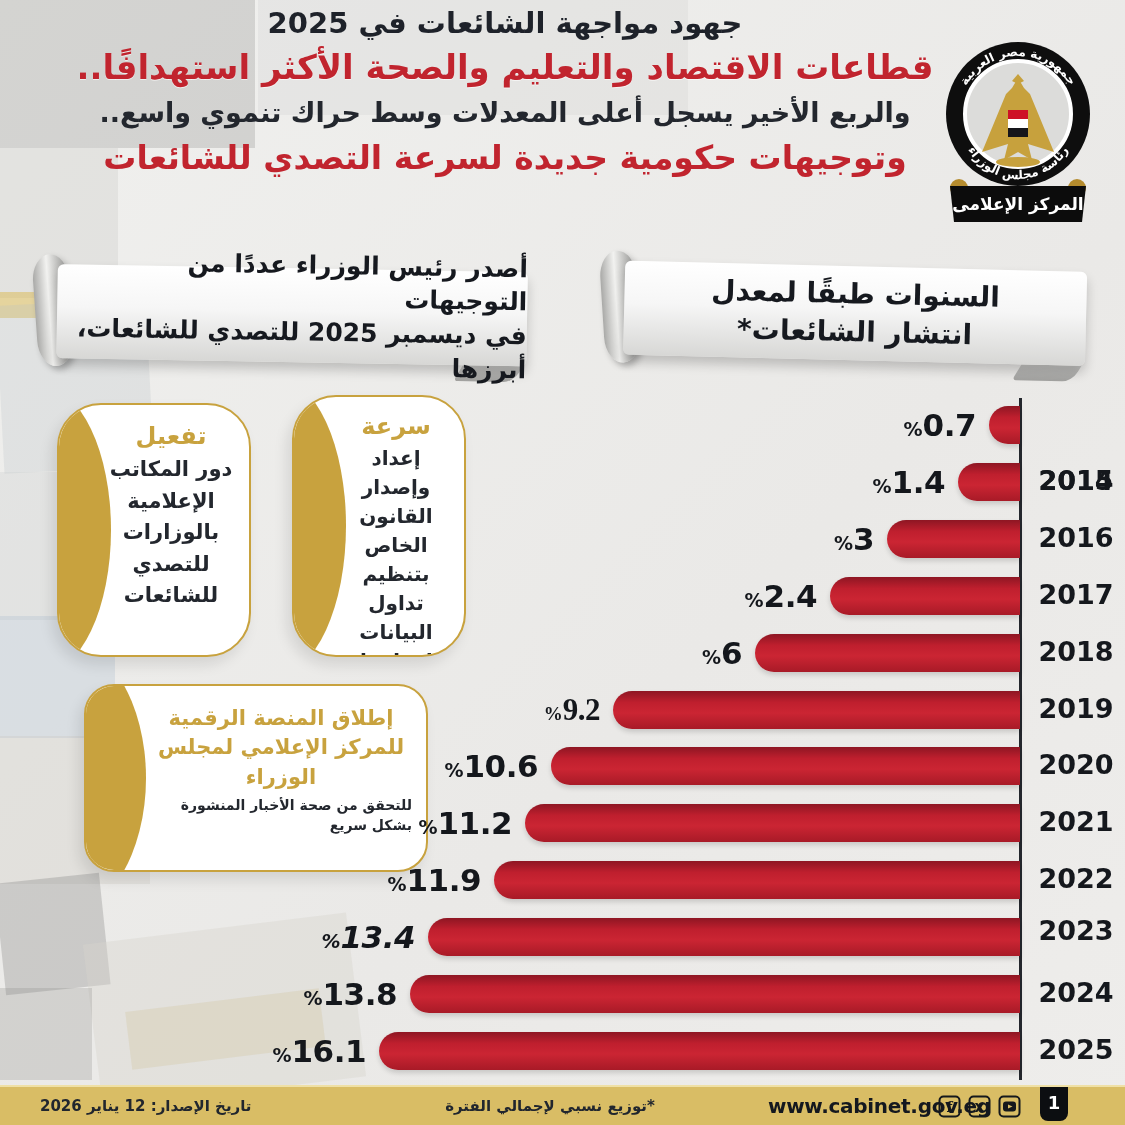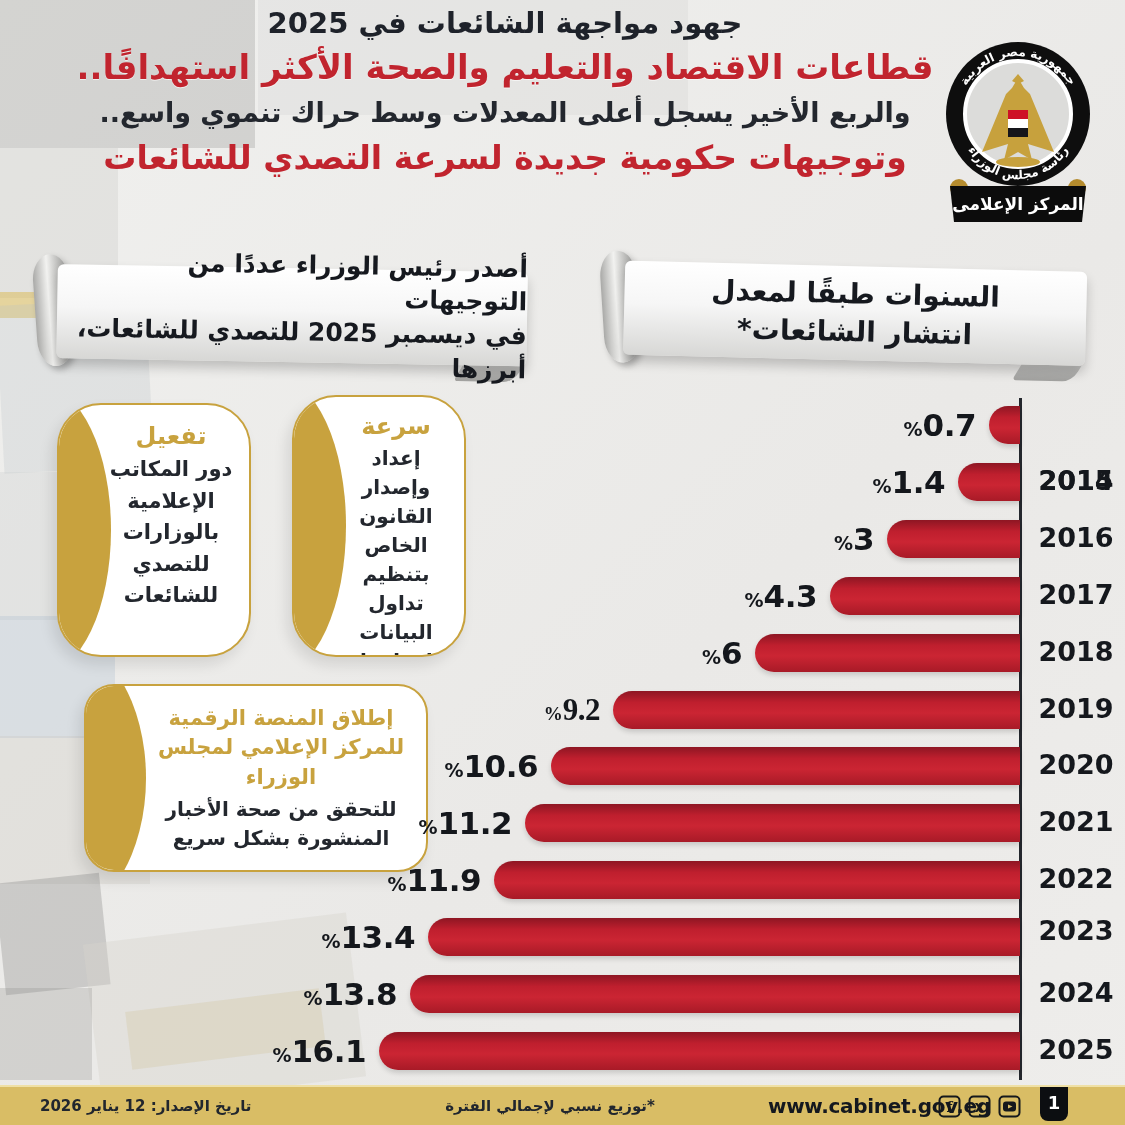--- a/index.html
+++ b/index.html
@@ -51,21 +51,21 @@
   .box-sm { border-radius:44px; }
   .box-sm::before { left:-84px; top:50%; transform:translateY(-50%); width:136px; height:114%; }
   .box-1 { left:57px; top:403px; width:194px; height:254px; padding:16px 8px 8px 42px; }
   .box-2 { left:292px; top:395px; width:174px; height:262px; padding:14px 8px 8px 42px; }
   .box-3 { left:84px; top:684px; width:344px; height:188px; border-radius:30px; padding:18px 14px 10px 64px; }
   .box-3::before { left:-110px; top:50%; transform:translateY(-50%); width:170px; height:150%; }
   .gold-box .bx-title { position:relative; font-weight:bold; color:#c8a23e; font-size:24px; line-height:1.3; }
   .gold-box .bx-body { position:relative; font-weight:bold; color:#23272e; font-size:21px; line-height:1.5; margin-top:2px; }
   .box-2 .bx-body { font-size:20px; line-height:1.45; }
   .box-3 .bx-title { font-size:21px; line-height:1.4; }
-  .box-3 .bx-body { font-size:20px; line-height:1.45; margin-top:3px; }
+  .box-3 .bx-body { font-size:14px; line-height:1.45; margin-top:3px;text-align:right; }
 
   
   .chart { position:absolute; left:0; top:398px; width:1125px; height:684px;padding-left:26px; }
   .axis { position:absolute; left:1019px; top:0; width:3px; height:682px; background:#24272d; }
   .bar-row { position:absolute; left:0; width:1125px; }
   .bar { position:absolute; height:38px; right:105px;
     background:linear-gradient(180deg,#8e1623 0%,#bf1f2e 30%,#cb2533 58%,#a81a27 100%);
     border-radius:19px 0 0 19px; box-shadow:0 3px 5px rgba(0,0,0,.15); }
   .val-label { position:absolute; direction:ltr; white-space:nowrap; color:#14171c;
     line-height:36px; height:36px; }
@@ -193,21 +193,21 @@
           <div class="val-label" style="right: 180px; top: 65.9px;"><span class="pct">%</span><span class="num">1.4</span></div>
           <div class="year-label" style="top: 66.9px;">2015</div>
         </div>
         <div class="bar-row" style="top: 0px;">
           <div class="bar" style="width: 133px; top: 121.8px;"></div>
           <div class="val-label" style="right: 251px; top: 122.8px;"><span class="pct">%</span><span class="num">3</span></div>
           <div class="year-label" style="top: 123.8px;">2016</div>
         </div>
         <div class="bar-row" style="top: 0px;">
           <div class="bar" style="width: 190px; top: 178.7px;"></div>
-          <div class="val-label" style="right: 308px; top: 179.7px;"><span class="pct">%</span><span class="num">4.3</span></div>
+          <div class="val-label" style="right: 308px; top: 179.7px;"><span class="pct">%</span><span class="num">2.4</span></div>
           <div class="year-label" style="top: 180.7px;">2017</div>
         </div>
         <div class="bar-row" style="top: 0px;">
           <div class="bar" style="width: 265px; top: 235.6px;"></div>
           <div class="val-label" style="right: 383px; top: 236.6px;"><span class="pct">%</span><span class="num">6</span></div>
           <div class="year-label" style="top: 237.6px;">2018</div>
         </div>
         <div class="bar-row" style="top: 0px;">
           <div class="bar" style="width: 407px; top: 292.5px;"></div>
           <div class="val-label" style="right: 525px; top: 293.5px; font-family: Liberation Serif, serif;"><span class="pct">%</span><span class="num">9.2</span></div>
@@ -223,21 +223,21 @@
           <div class="val-label" style="right: 613px; top: 407.3px;"><span class="pct">%</span><span class="num">11.2</span></div>
           <div class="year-label" style="top: 408.3px;">2021</div>
         </div>
         <div class="bar-row" style="top: 0px;">
           <div class="bar" style="width: 526px; top: 463.2px;"></div>
           <div class="val-label" style="right: 644px; top: 464.2px;"><span class="pct">%</span><span class="num">11.9</span></div>
           <div class="year-label" style="top: 465.2px;">2022</div>
         </div>
         <div class="bar-row" style="top: 0px;">
           <div class="bar" style="width: 592px; top: 520.1px;"></div>
-          <div class="val-label" style="right: 710px; top: 521.1px;"><span class="pct">%</span><span class="num">13.4</span></div>
+          <div class="val-label" style="right: 710px; top: 521.1px; font-style: italic;"><span class="pct">%</span><span class="num">13.4</span></div>
           <div class="year-label" style="top: 517px;">2023</div>
         </div>
         <div class="bar-row" style="top: 0px;">
           <div class="bar" style="width: 610px; top: 577px;"></div>
           <div class="val-label" style="right: 728px; top: 578px;"><span class="pct">%</span><span class="num">13.8</span></div>
           <div class="year-label" style="top: 579px;">2024</div>
         </div>
         <div class="bar-row" style="top: 0px;">
           <div class="bar" style="width: 641px; top: 633.9px;"></div>
           <div class="val-label" style="right: 759px; top: 634.9px;"><span class="pct">%</span><span class="num">16.1</span></div>

